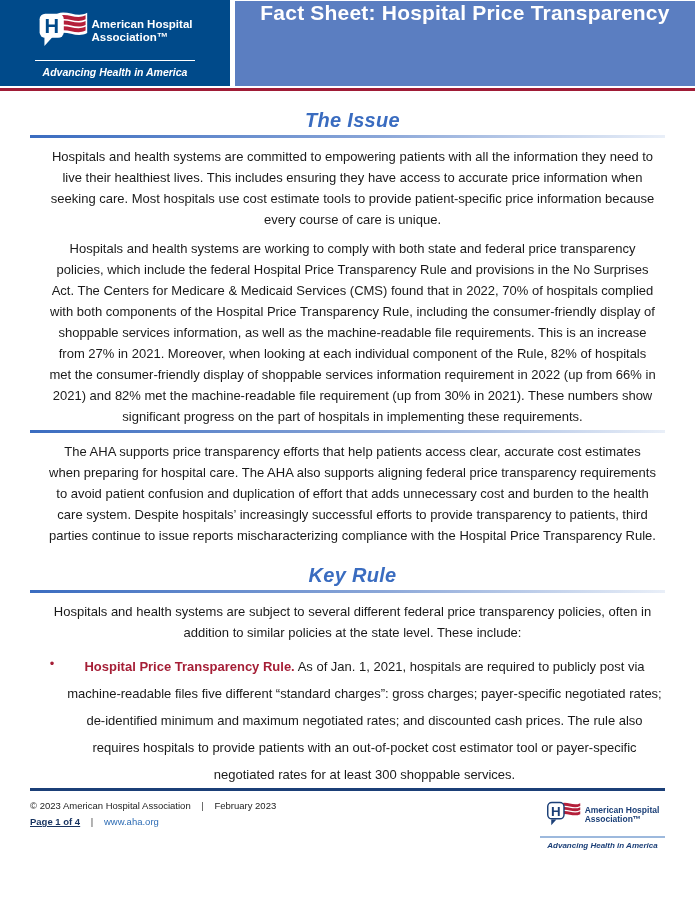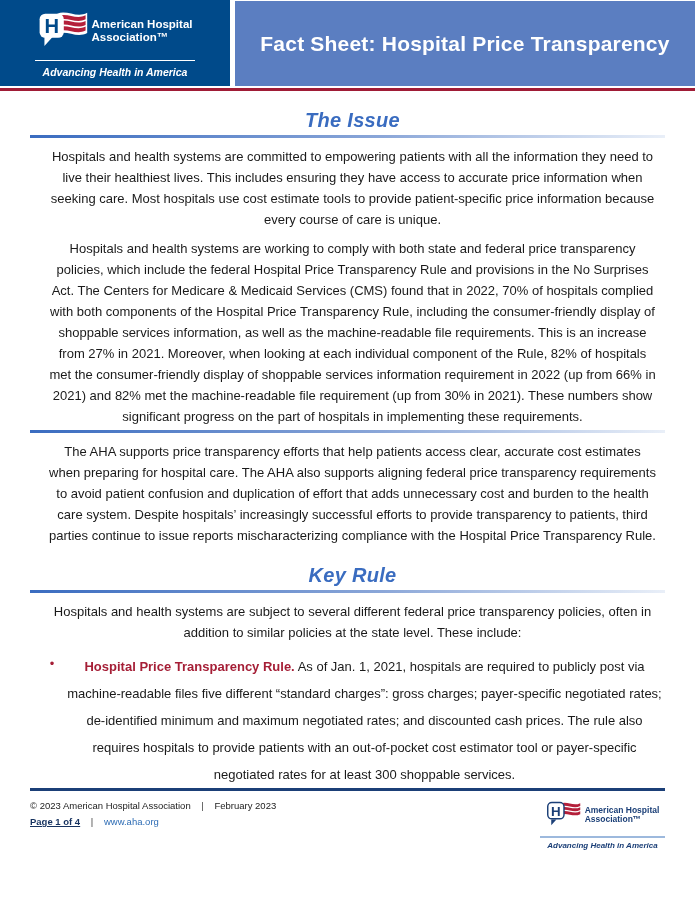--- a/index.html
+++ b/index.html
@@ -11,21 +11,21 @@
 
   
   .header { display:flex; height:86px; }
   .header-left {
     width:230px; background:#004a8a; flex:none;
     display:flex; align-items:center; justify-content:center;
   }
   .header-gap { width:5px; background:#ffffff; flex:none; }
   .header-right {
     flex:1; background:#5b7ec1; margin-top:1px;
-    display:flex; align-items:center; justify-content:center;
+    display:flex; justify-content:center;
   }
   .header-title {
     color:#ffffff; font-weight:bold; font-size:21px; letter-spacing:0.2px;
   }
   .logo { display:flex; flex-direction:column; align-items:center; }
   .logo-top { display:flex; align-items:center; }
   .logo-org {
     color:#ffffff; font-weight:bold; font-size:11.5px; line-height:13px;
     margin-left:4px;
   }

